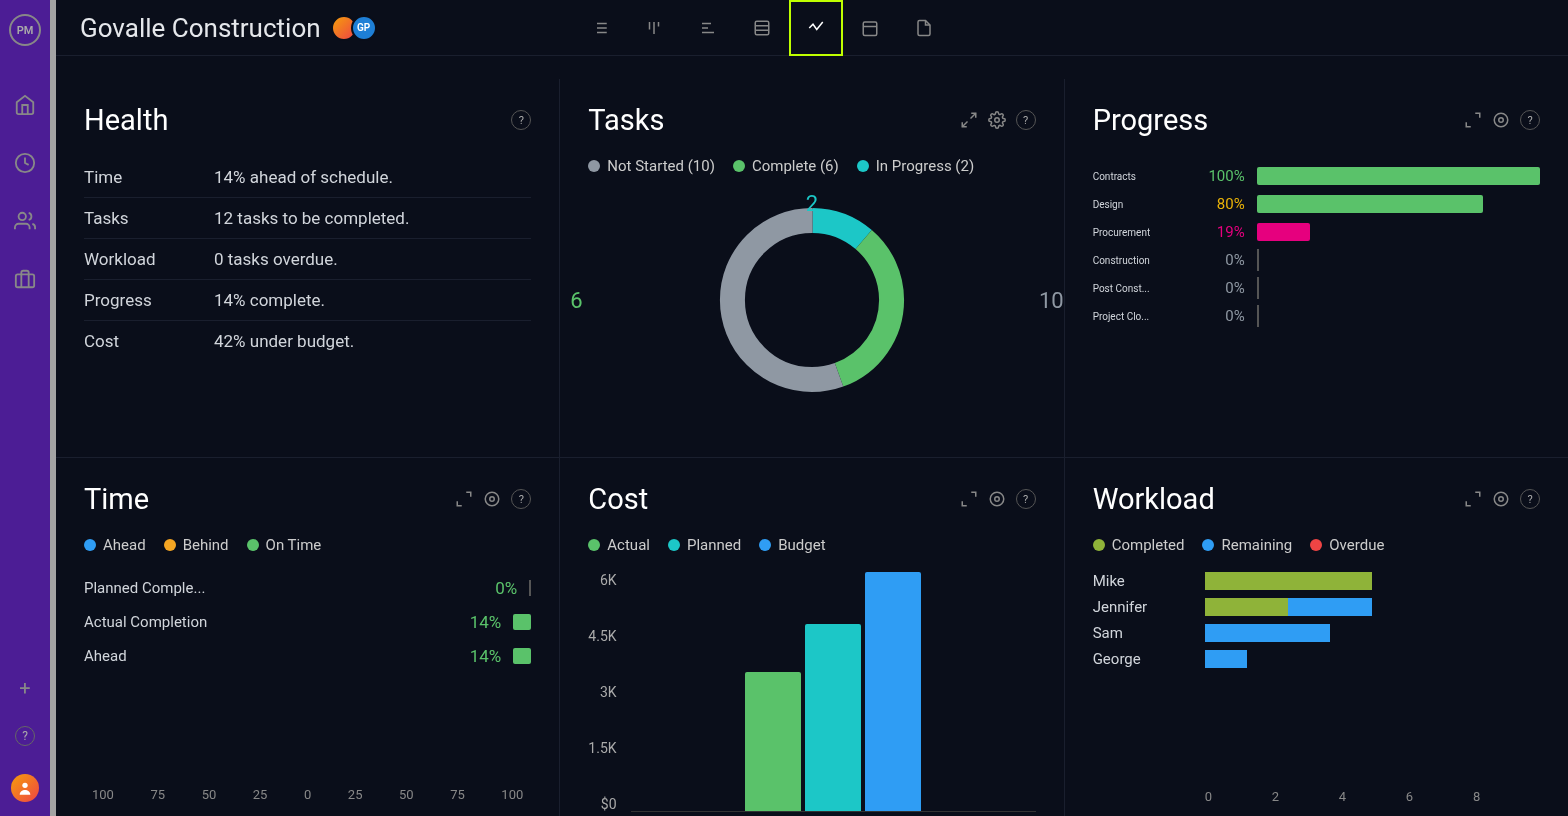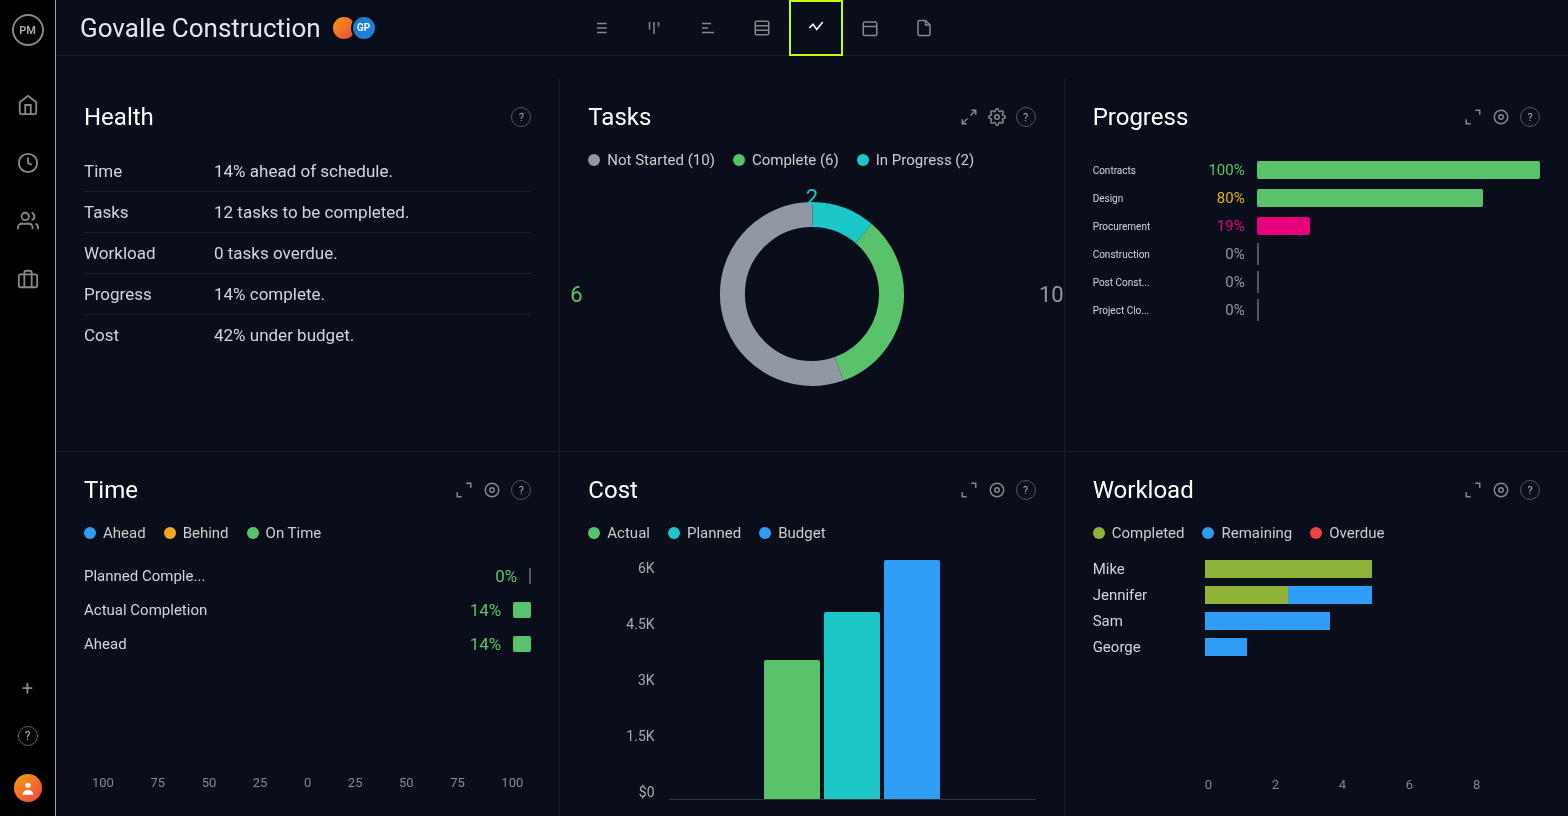--- a/index.html
+++ b/index.html
@@ -1,20 +1,20 @@
 <!DOCTYPE html>
 <html><head>
 <meta charset="utf-8">
 <style>
 * { margin:0; padding:0; box-sizing:border-box; }
 body { background:#0a0e1a; color:#fff; font-family:-apple-system,BlinkMacSystemFont,'Segoe UI',Roboto,sans-serif; overflow:hidden; width:1568px; height:816px; }
 
 
 .app { display:flex; height:100%; }
-.sidebar { width:56px; background:#000000; display:flex; flex-direction:column; align-items:center; padding-top:14px; border-right:1px solid #a3a3a3; }
+.sidebar { width:56px; background:#4c1d95; display:flex; flex-direction:column; align-items:center; padding-top:14px; border-right:6px solid #a3a3a3; }
 .sidebar .logo { width:32px; height:32px; border:2px solid #888; border-radius:50%; display:flex; align-items:center; justify-content:center; font-size:11px; color:#aaa; font-weight:600; margin-bottom:30px; }
 .sidebar .nav-icon { width:22px; height:22px; margin:18px 0; color:#888; cursor:pointer; }
 .sidebar .spacer { flex:1; }
 .sidebar .plus { color:#888; font-size:20px; margin:12px 0; }
 .sidebar .help { width:20px; height:20px; border:1px solid #666; border-radius:50%; display:flex; align-items:center; justify-content:center; font-size:12px; color:#aaa; margin:14px 0; }
 .sidebar .avatar { width:28px; height:28px; border-radius:50%; background:linear-gradient(135deg,#f59e0b,#ef4444); margin:14px 0; display:flex; align-items:center; justify-content:center; }
 .sidebar .avatar svg { width:16px; height:16px; }
 
 .main { flex:1; display:flex; flex-direction:column;gap:23px; }
 .topbar { height:56px; display:flex; align-items:center; padding:0 24px; border-bottom:1px solid #1a1f2e; gap:16px; }
@@ -23,21 +23,21 @@
 .topbar .av { width:26px; height:26px; border-radius:50%; border:2px solid #0a0e1a; margin-left:-6px; display:flex; align-items:center; justify-content:center; font-size:10px; font-weight:600; }
 .topbar .av1 { background:linear-gradient(135deg,#f59e0b,#ef4444); }
 .topbar .av2 { background:#1e7fd6; color:#fff; }
 .topbar .tabs { display:flex; margin-left:180px; gap:0; }
 .topbar .tab { width:54px; height:56px; display:flex; align-items:center; justify-content:center; color:#888; cursor:pointer; }
 .topbar .tab.active { border:2px solid #bfff00; color:#fff; }
 
 .grid { flex:1; display:grid; grid-template-columns:1fr 1fr 1fr; grid-template-rows:1fr 1fr; gap:1px; background:#1a1f2e; }
 .panel { background:#0a0e1a; padding:24px 28px; display:flex; flex-direction:column; position:relative; }
 .panel-head { display:flex; align-items:center; margin-bottom:20px; }
-.panel-title { font-size:24px; font-weight:400; color:#fff; }
+.panel-title { font-size:29px; font-weight:400; color:#fff; }
 .panel-icons { margin-left:auto; display:flex; gap:10px; align-items:center; }
 .pi { width:18px; height:18px; color:#888; cursor:pointer; }
 .qi { width:20px; height:20px; border:1px solid #555; border-radius:50%; display:flex; align-items:center; justify-content:center; font-size:11px; color:#aaa; cursor:pointer; }
 
 
 .health-row { display:flex; padding:10px 0; border-bottom:1px solid #1a1f2e; }
 .health-row:last-child { border-bottom:none; }
 .health-label { width:130px; color:#d1d5db; font-size:17px; }
 .health-value { color:#d1d5db; font-size:17px; }
 
@@ -57,21 +57,21 @@
 .prog-tick { position:absolute; left:0; top:-2px; bottom:-2px; width:2px; background:#555; }
 
 
 .time-row { display:flex; align-items:center; margin:14px 0; gap:12px; }
 .time-name { width:160px; font-size:15px; color:#d1d5db; white-space:nowrap; overflow:hidden; text-overflow:ellipsis; }
 .time-pct { width:42px; font-size:17px; color:#5ac26a; text-align:right; }
 .time-bar { width:18px; height:16px; background:#5ac26a; border-radius:2px; }
 .time-axis { display:flex; justify-content:space-between; font-size:13px; color:#888; margin-top:auto; padding:0 8px 10px; }
 
 
-.cost-chart { display:flex; height:240px; margin-top:8px;margin-left:38px; }
+.cost-chart { display:flex; height:240px; margin-top:8px; }
 .cost-y { display:flex; flex-direction:column; justify-content:space-between; font-size:14px; color:#aaa; padding-right:14px; text-align:right; }
 .cost-bars { flex:1; display:flex; align-items:flex-end; justify-content:center; gap:4px; border-bottom:1px solid #333; position:relative; }
 .cost-bar { width:56px; border-radius:2px 2px 0 0; }
 
 
 .wl-row { display:flex; align-items:center; margin:8px 0; gap:12px; }
 .wl-name { width:100px; font-size:15px; color:#d1d5db; }
 .wl-bar-area { flex:1; display:flex; height:18px; }
 .wl-seg { height:100%; }
 .wl-axis { display:flex; font-size:13px; color:#888; margin-top:auto; padding-bottom:8px; padding-left:112px; }

